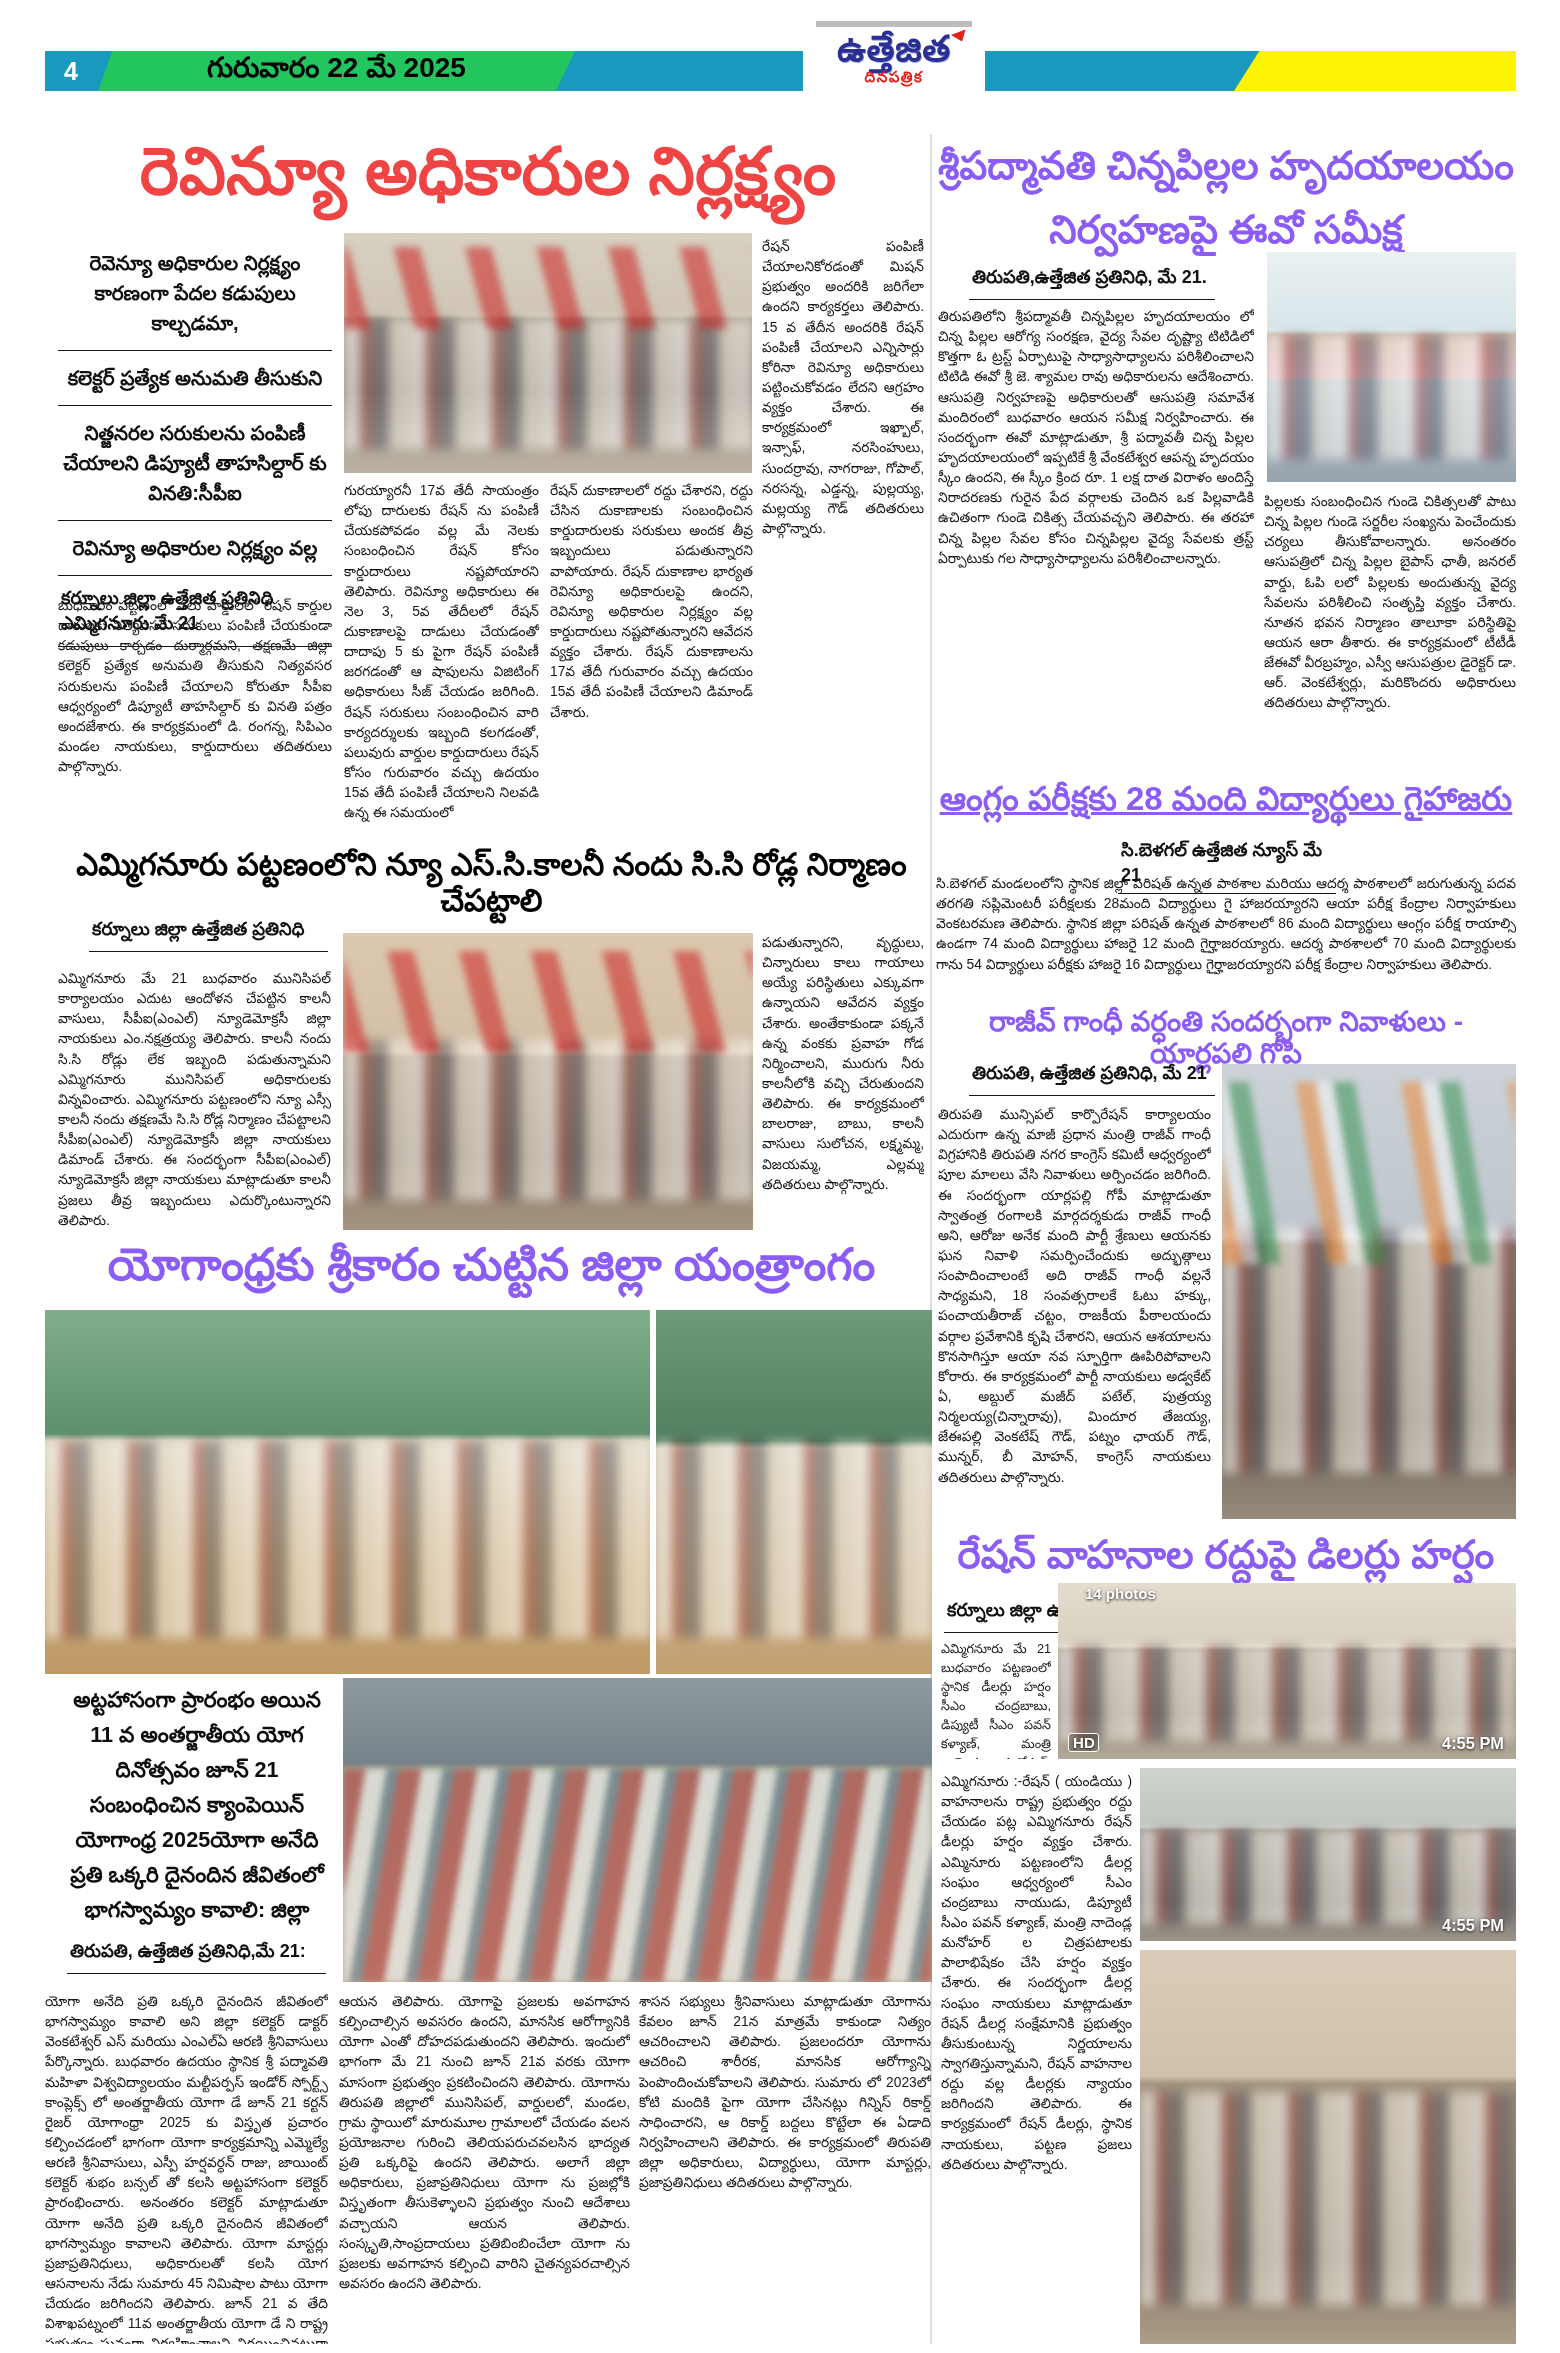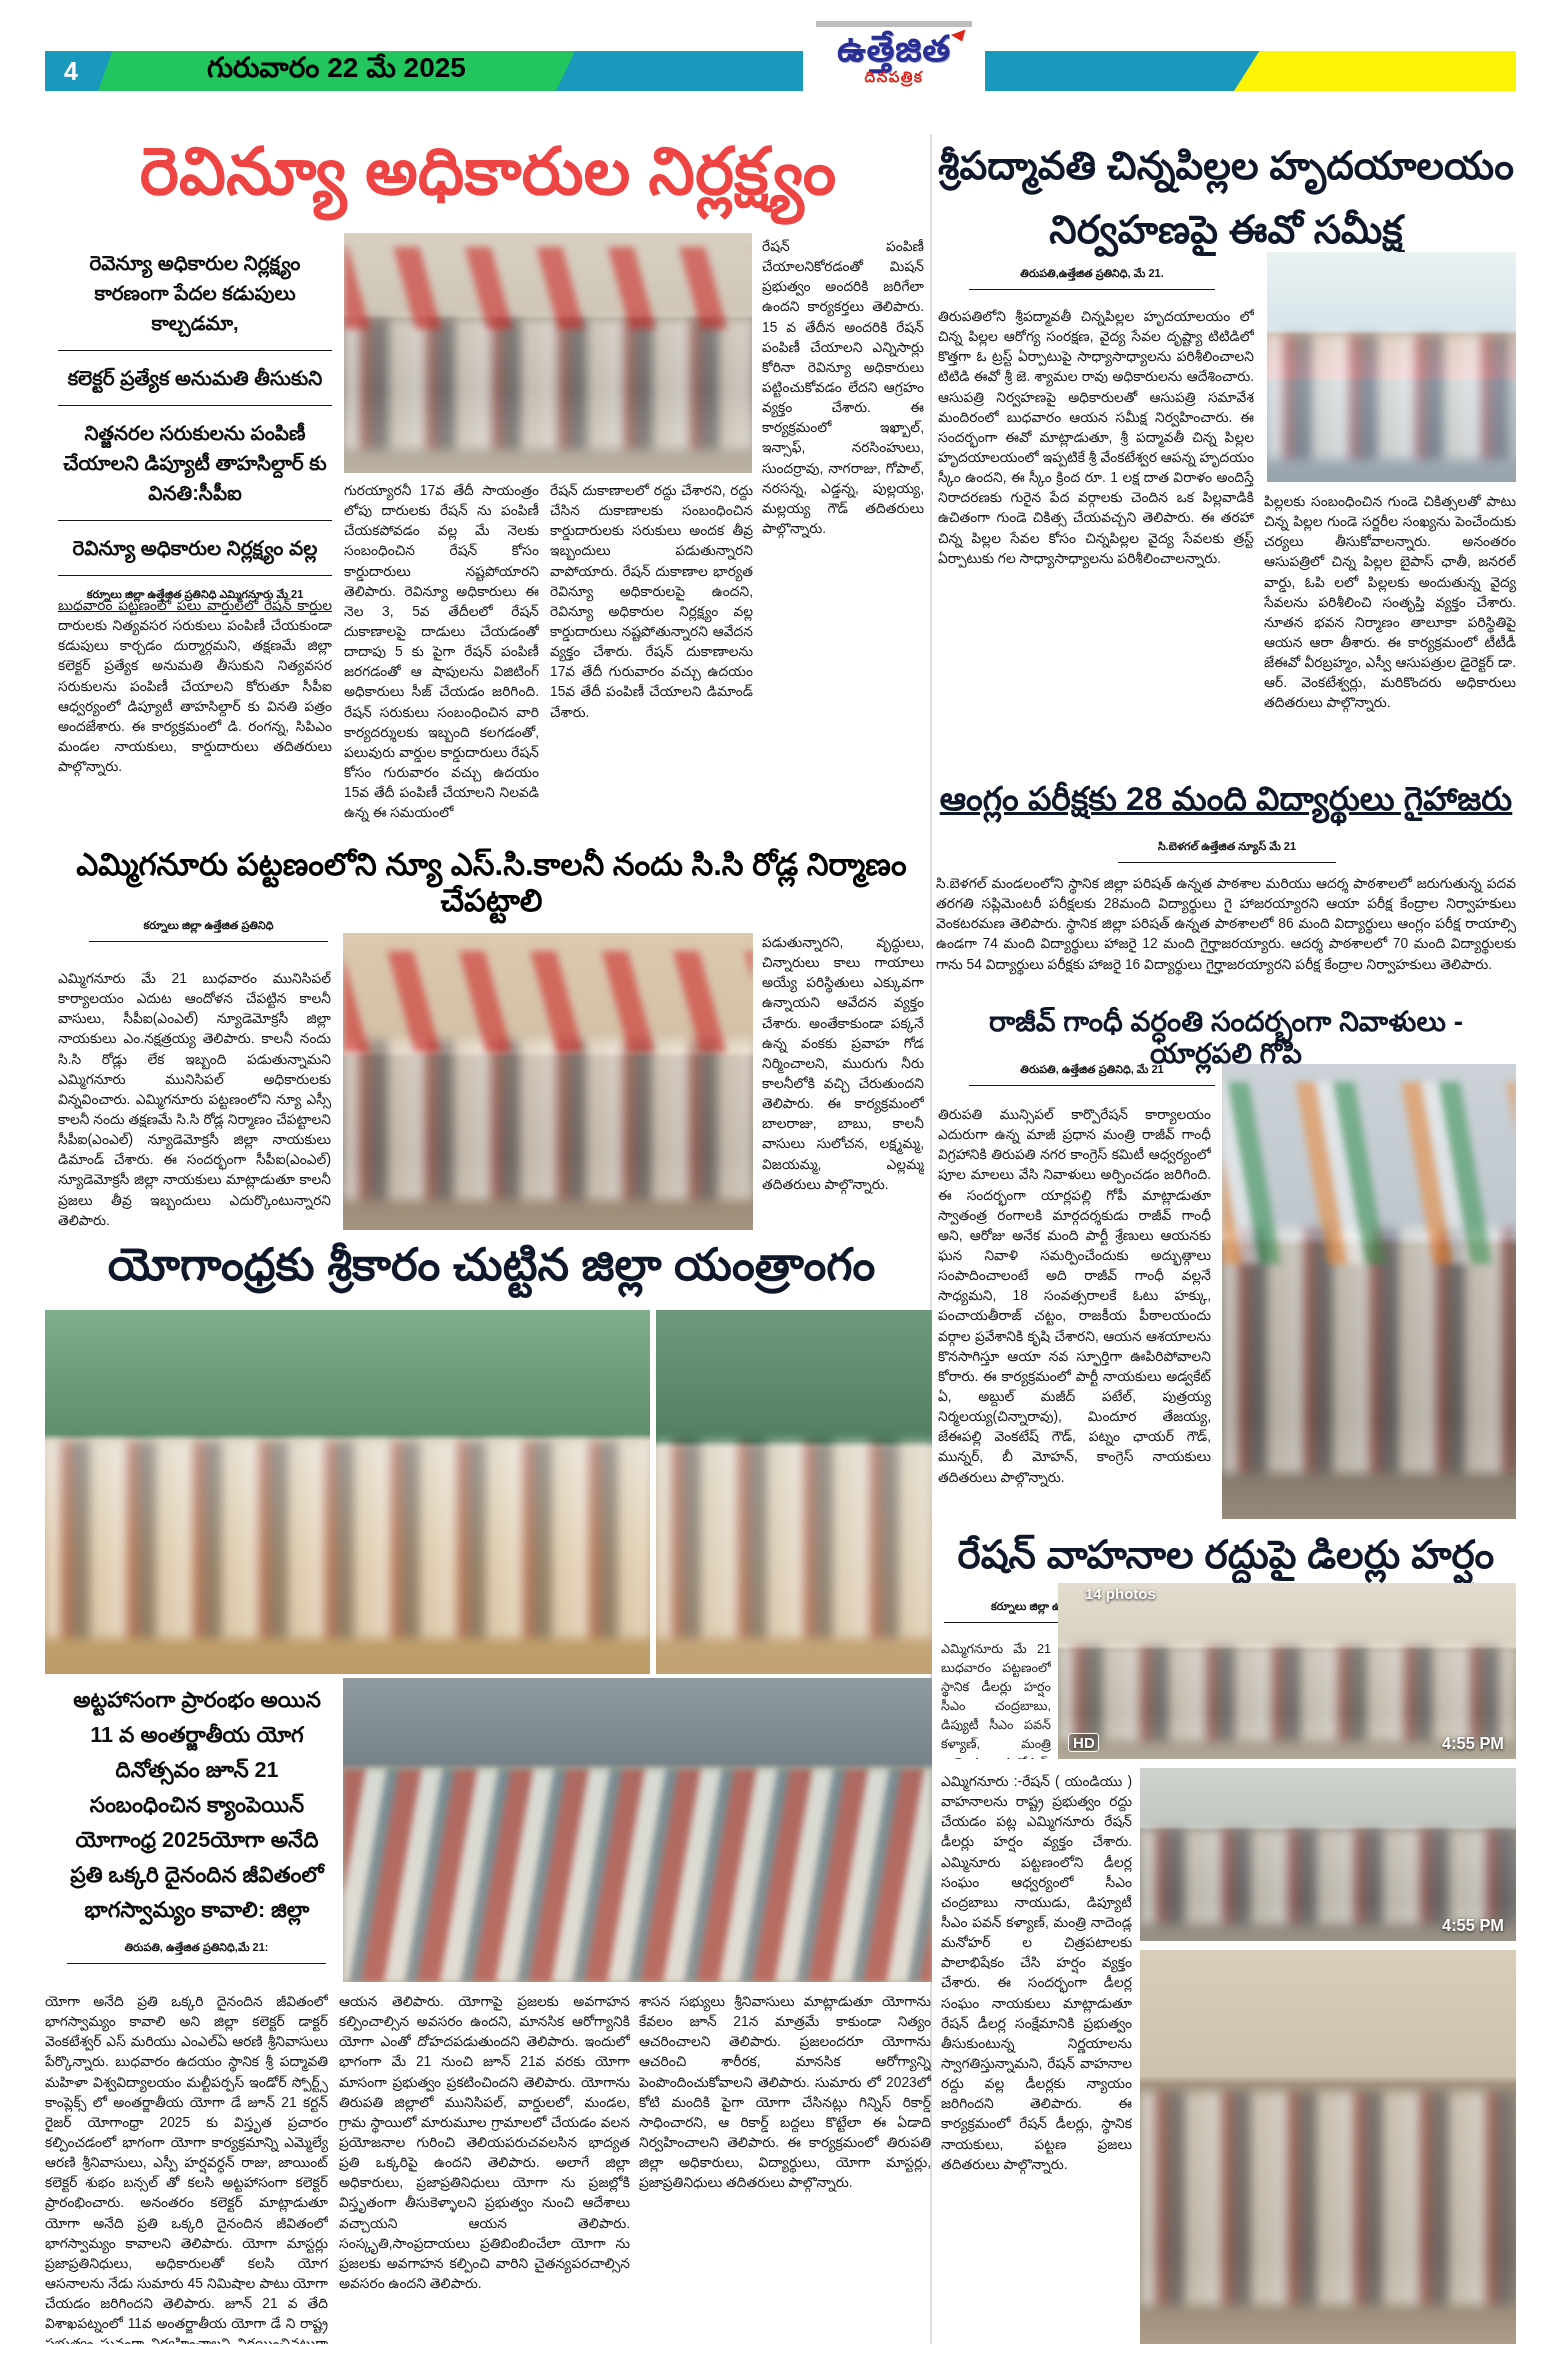--- a/index.html
+++ b/index.html
@@ -17,26 +17,26 @@
   .logoline{height:6px;background:#bdbdbd;margin:1.5px 13.4px 3px 13.4px;}
   .logotxt{font-weight:900;font-size:36px;color:#2a2f93;letter-spacing:0.7px;line-height:1.05;
            text-shadow:0.7px 0.7px 0 #9fa6e0;}
   .logoaccent{position:absolute;right:19.4px;top:7.5px;width:0;height:0;
               border-left:10.4px solid transparent;border-right:3px solid transparent;
               border-bottom:12px solid #e02419;transform:rotate(30deg);}
   .logosub{color:#e02419;font-weight:bold;font-size:15px;letter-spacing:1.5px;}
   
   .hl{font-weight:800;text-align:center;line-height:1.16;}
   .hl-black{color:#ef4444;}
-  .hl-pink{color:#0f172a;text-align:center;}
+  .hl-pink{color:#8b5cf6;text-align:center;}
   .hl-blue{color:#000000;}
   
   .kick{font-weight:bold;font-size:20px;text-align:center;line-height:1.5;
         padding:12px 4.5px;border-bottom:1.5px solid #161616;}
-  .dl{font-weight:bold;font-size:11px;text-align:center;display:block;
+  .dl{font-weight:bold;font-size:18px;display:block;
       padding:4.5px 3px 7.5px 3px;border-bottom:1.5px solid #161616;}
   
   .bd{font-size:13.8px;line-height:1.46;text-align:justify;overflow:hidden;color:#161616;}
   .bd-sm{font-size:12.7px;line-height:1.5;}
   .lead{font-weight:bold;font-size:21.6px;text-align:center;line-height:1.62;color:#0d0d0d;}
   
   .ph{overflow:hidden;background:#cfc8ba;}
   .crowd::before{content:"";position:absolute;left:0;right:0;top:36%;height:54%;
     background:repeating-linear-gradient(90deg,
       rgba(255,255,255,.55) 0 16.4px, rgba(150,45,45,.40) 16.4px 27px,

